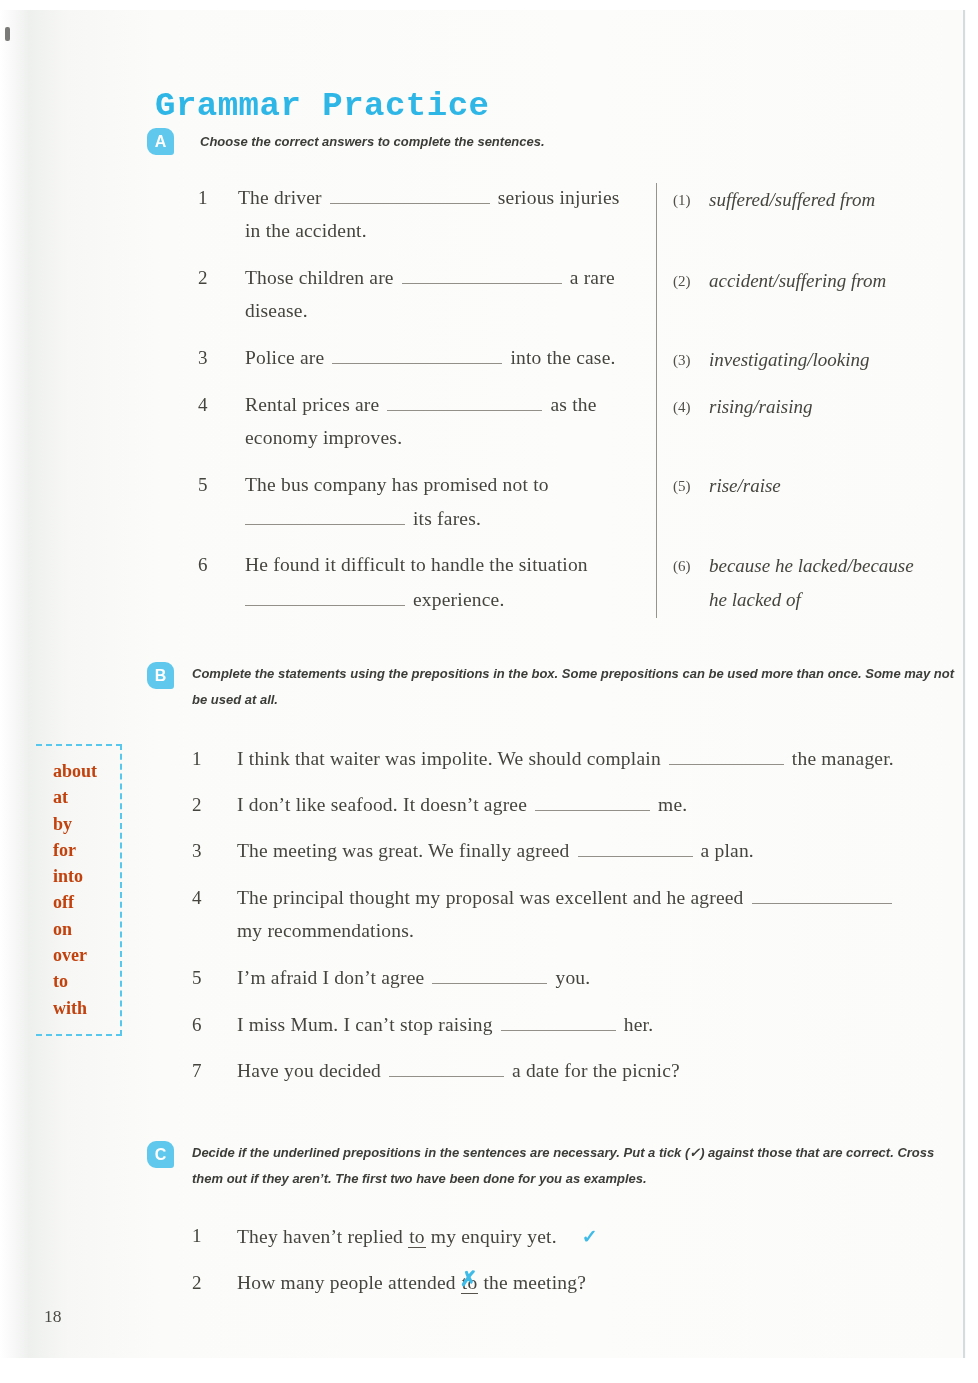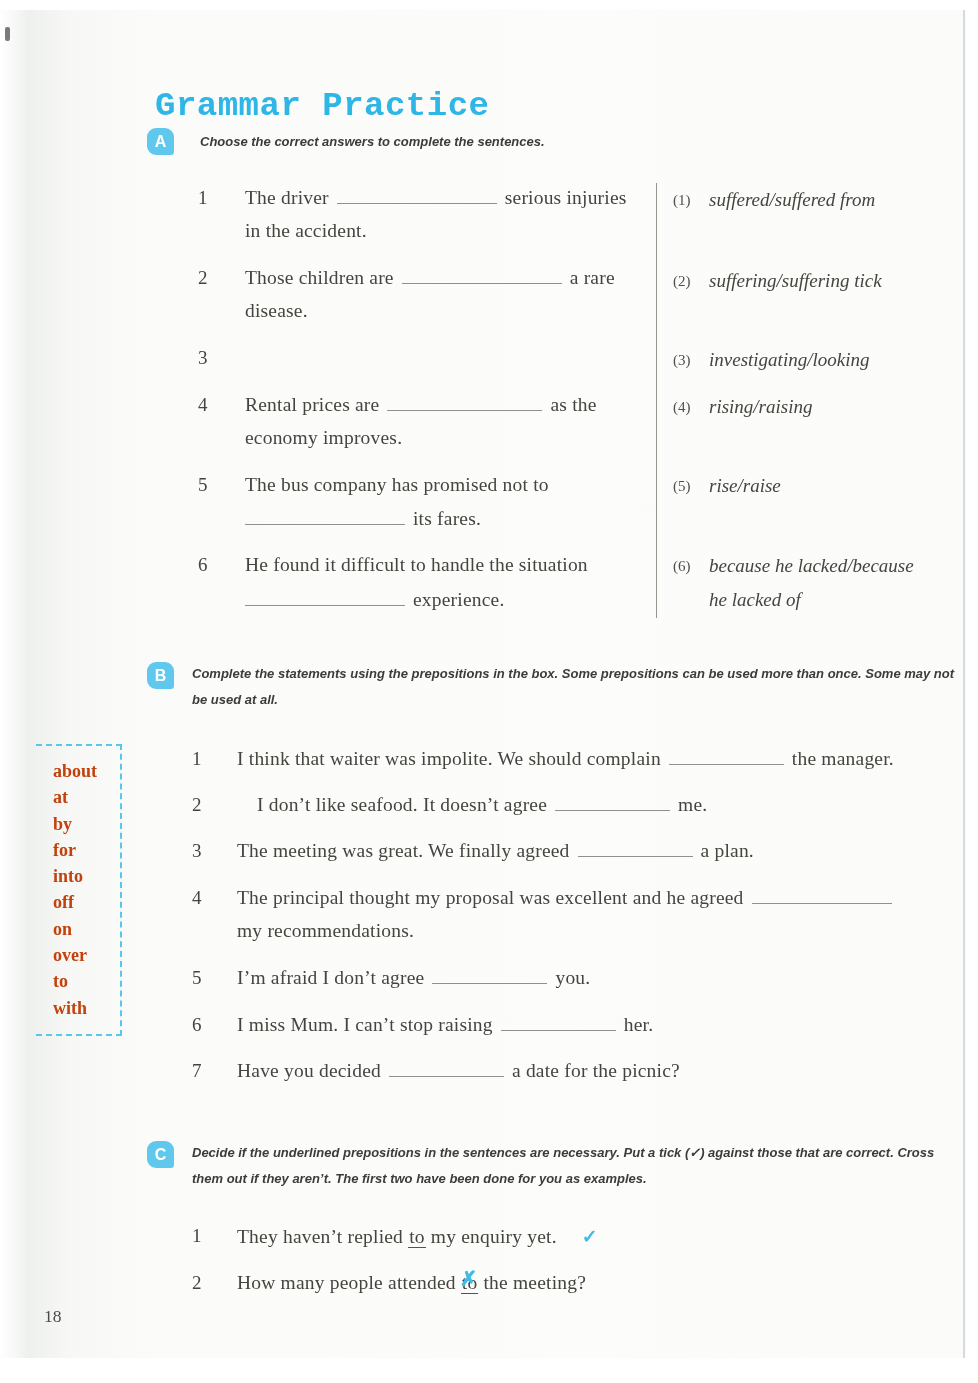--- a/index.html
+++ b/index.html
@@ -49,32 +49,35 @@
   <div class="paper"></div>
   <div class="paper-edge"></div>
   <div class="scan-speck"></div>
 
   <h1 class="title">Grammar Practice</h1>
 
   <div class="badge" style="left:147px;top:128px;">A</div>
   <div class="instr" style="left:200px;top:129px;width:740px;">Choose the correct answers to complete the sentences.</div>
 
   <div class="num" style="left:198px;top:187px;">1</div>
-  <div class="ser" style="left:245px;top:187px;">
+  <div class="ser" style="left:238px;top:187px;">
     <span>The driver</span><span class="blank w160"></span><span>serious injuries</span>
   </div>
   <div class="ser" style="left:245px;top:220px;">in the accident.</div>
 
   <div class="num" style="left:198px;top:267px;">2</div>
   <div class="ser" style="left:245px;top:267px;">
     <span>Those children are</span><span class="blank w160"></span><span>a rare</span>
   </div>
   <div class="ser" style="left:245px;top:300px;">disease.</div>
 
   <div class="num" style="left:198px;top:347px;">3</div>
+  <div class="ser" style="left:245px;top:347px;">
+    <span>Police are</span><span class="blank w170"></span><span>into the case.</span>
+  </div>
 
   <div class="num" style="left:198px;top:394px;">4</div>
   <div class="ser" style="left:245px;top:394px;">
     <span>Rental prices are</span><span class="blank w155"></span><span>as the</span>
   </div>
   <div class="ser" style="left:245px;top:427px;">economy improves.</div>
 
   <div class="num" style="left:198px;top:474px;">5</div>
   <div class="ser" style="left:245px;top:474px;">The bus company has promised not to</div>
   <div class="ser" style="left:245px;top:508px;">
@@ -85,21 +88,21 @@
   <div class="ser" style="left:245px;top:554px;">He found it difficult to handle the situation</div>
   <div class="ser" style="left:245px;top:589px;">
     <span class="blank w160 lead"></span><span>experience.</span>
   </div>
 
   <div class="divider"></div>
 
   <div class="onum" style="left:673px;top:192px;">(1)</div>
   <div class="opt" style="left:709px;top:189px;">suffered/suffered from</div>
   <div class="onum" style="left:673px;top:273px;">(2)</div>
-  <div class="opt" style="left:709px;top:270px;">suffering/suffering tick</div>
+  <div class="opt" style="left:709px;top:270px;">accident/suffering from</div>
   <div class="onum" style="left:673px;top:352px;">(3)</div>
   <div class="opt" style="left:709px;top:349px;">investigating/looking</div>
   <div class="onum" style="left:673px;top:399px;">(4)</div>
   <div class="opt" style="left:709px;top:396px;">rising/raising</div>
   <div class="onum" style="left:673px;top:478px;">(5)</div>
   <div class="opt" style="left:709px;top:475px;">rise/raise</div>
   <div class="onum" style="left:673px;top:558px;">(6)</div>
   <div class="opt" style="left:709px;top:555px;">because he lacked/because</div>
   <div class="opt" style="left:709px;top:589px;">he lacked of</div>
 
@@ -120,21 +123,21 @@
       <div>with</div>
     </div>
   </div>
 
   <div class="num" style="left:192px;top:748px;">1</div>
   <div class="ser" style="left:237px;top:748px;">
     <span>I think that waiter was impolite. We should complain</span><span class="blank w115"></span><span>the manager.</span>
   </div>
 
   <div class="num" style="left:192px;top:794px;">2</div>
-  <div class="ser" style="left:237px;top:794px;margin-left:20px;">
+  <div class="ser" style="left:237px;top:794px;">
     <span>I don’t like seafood. It doesn’t agree</span><span class="blank w115"></span><span>me.</span>
   </div>
 
   <div class="num" style="left:192px;top:840px;">3</div>
   <div class="ser" style="left:237px;top:840px;">
     <span>The meeting was great. We finally agreed</span><span class="blank w115"></span><span>a plan.</span>
   </div>
 
   <div class="num" style="left:192px;top:887px;">4</div>
   <div class="ser" style="left:237px;top:887px;">

